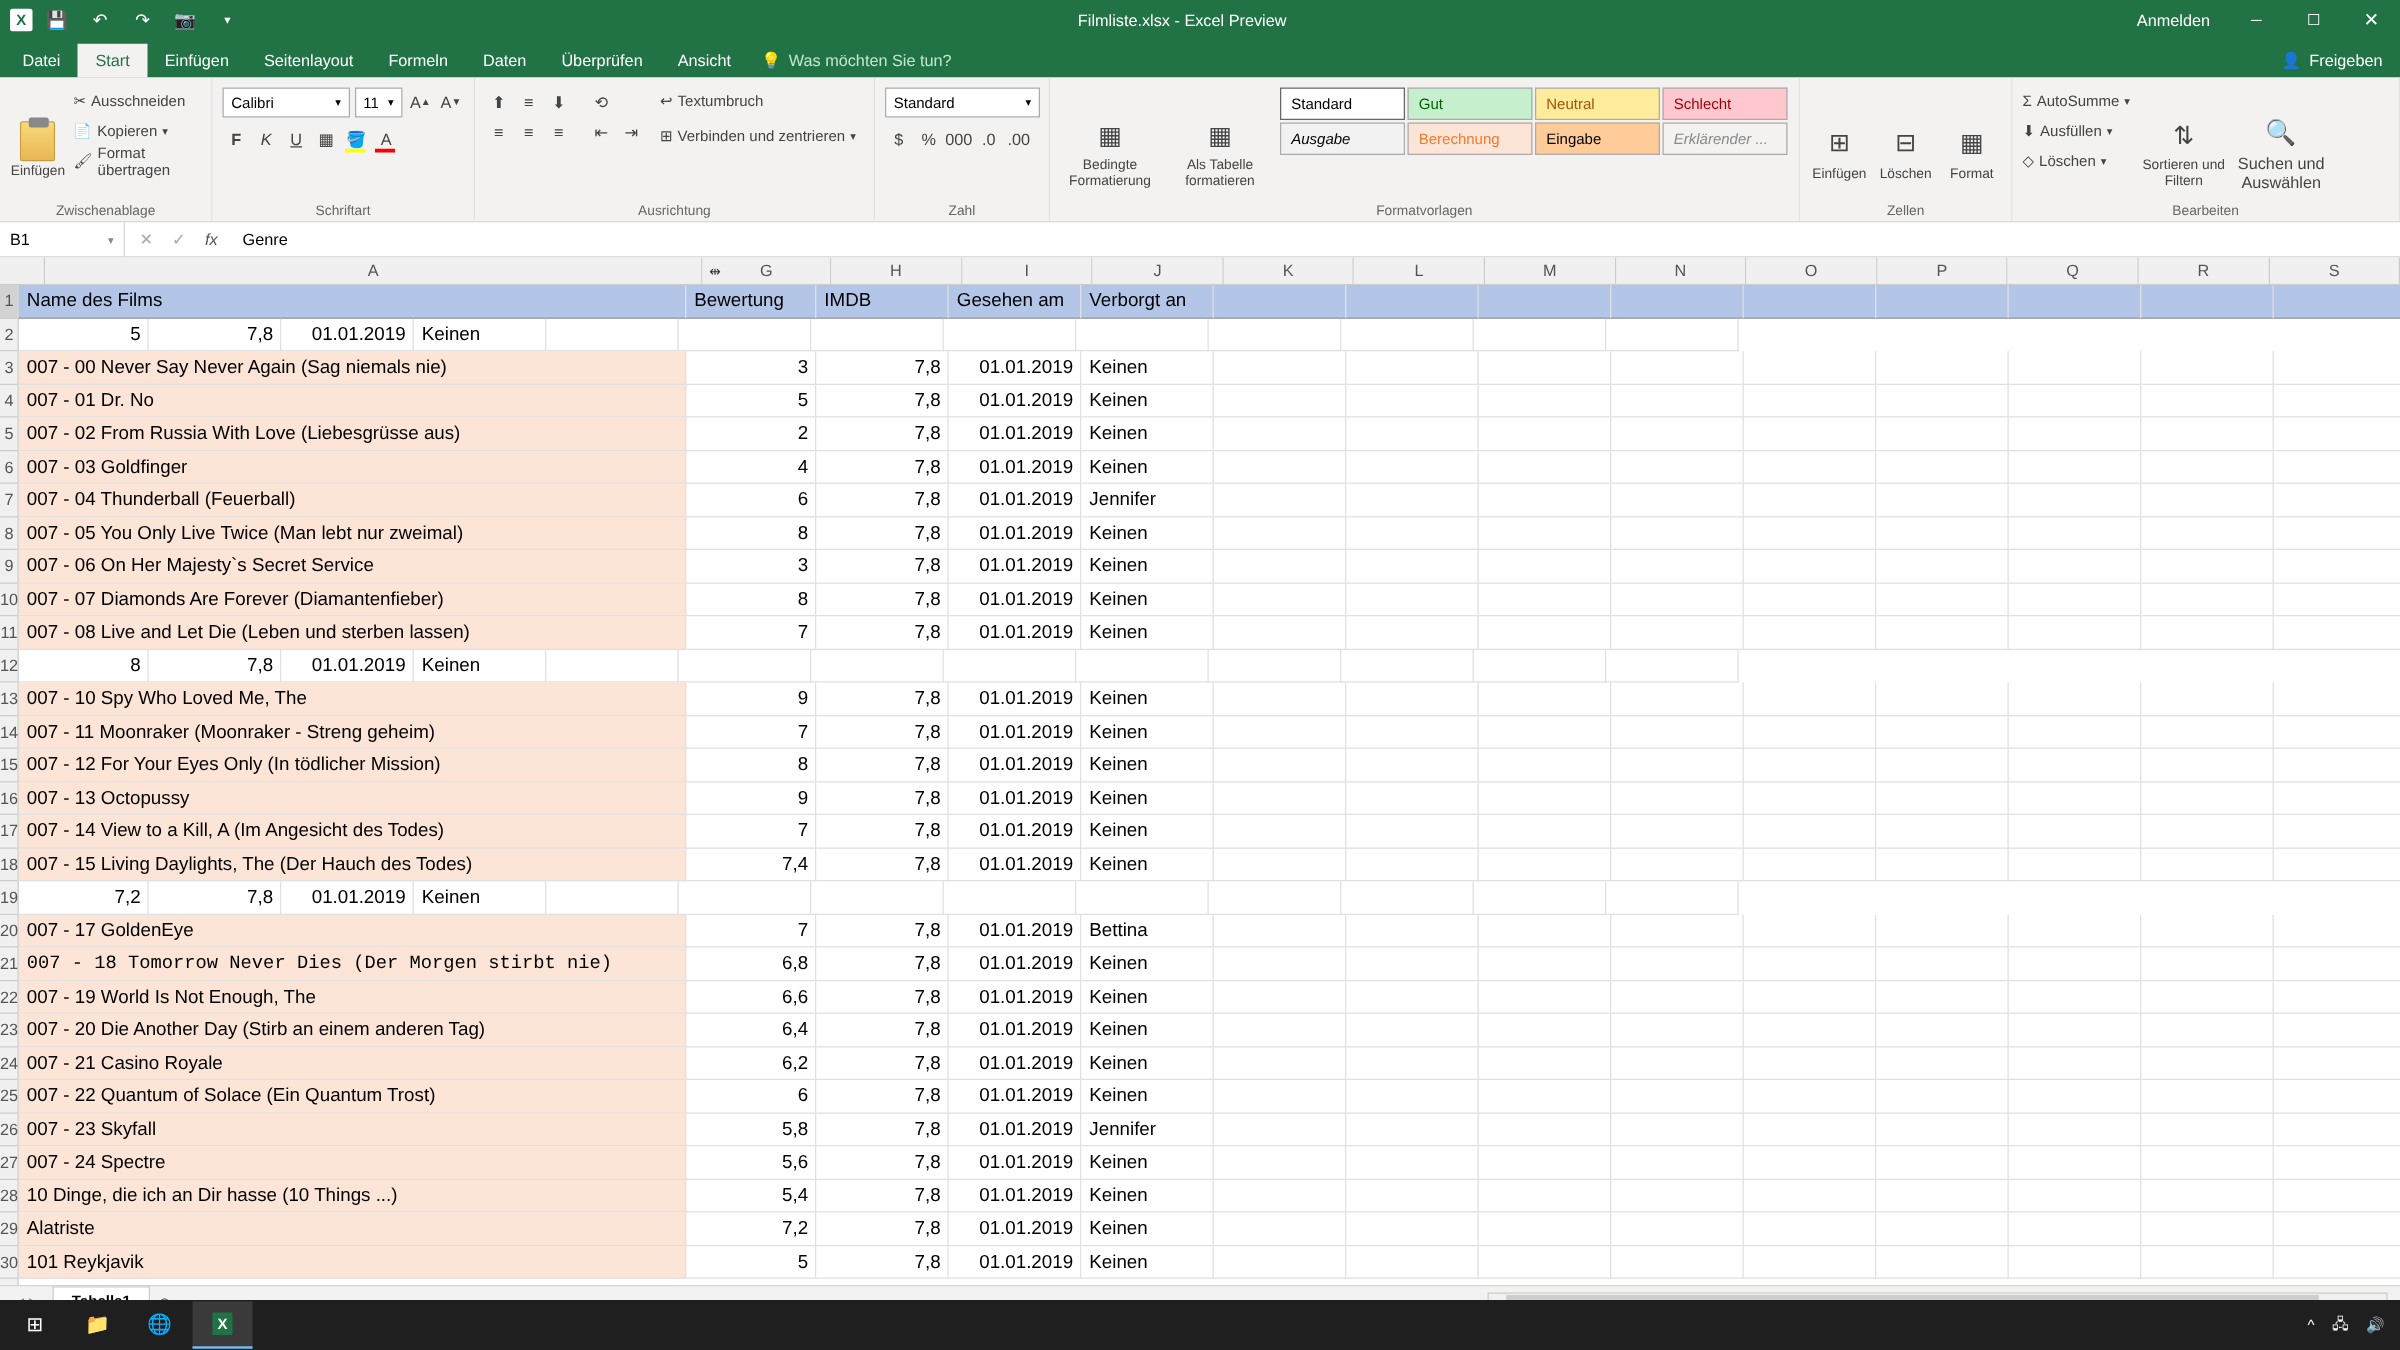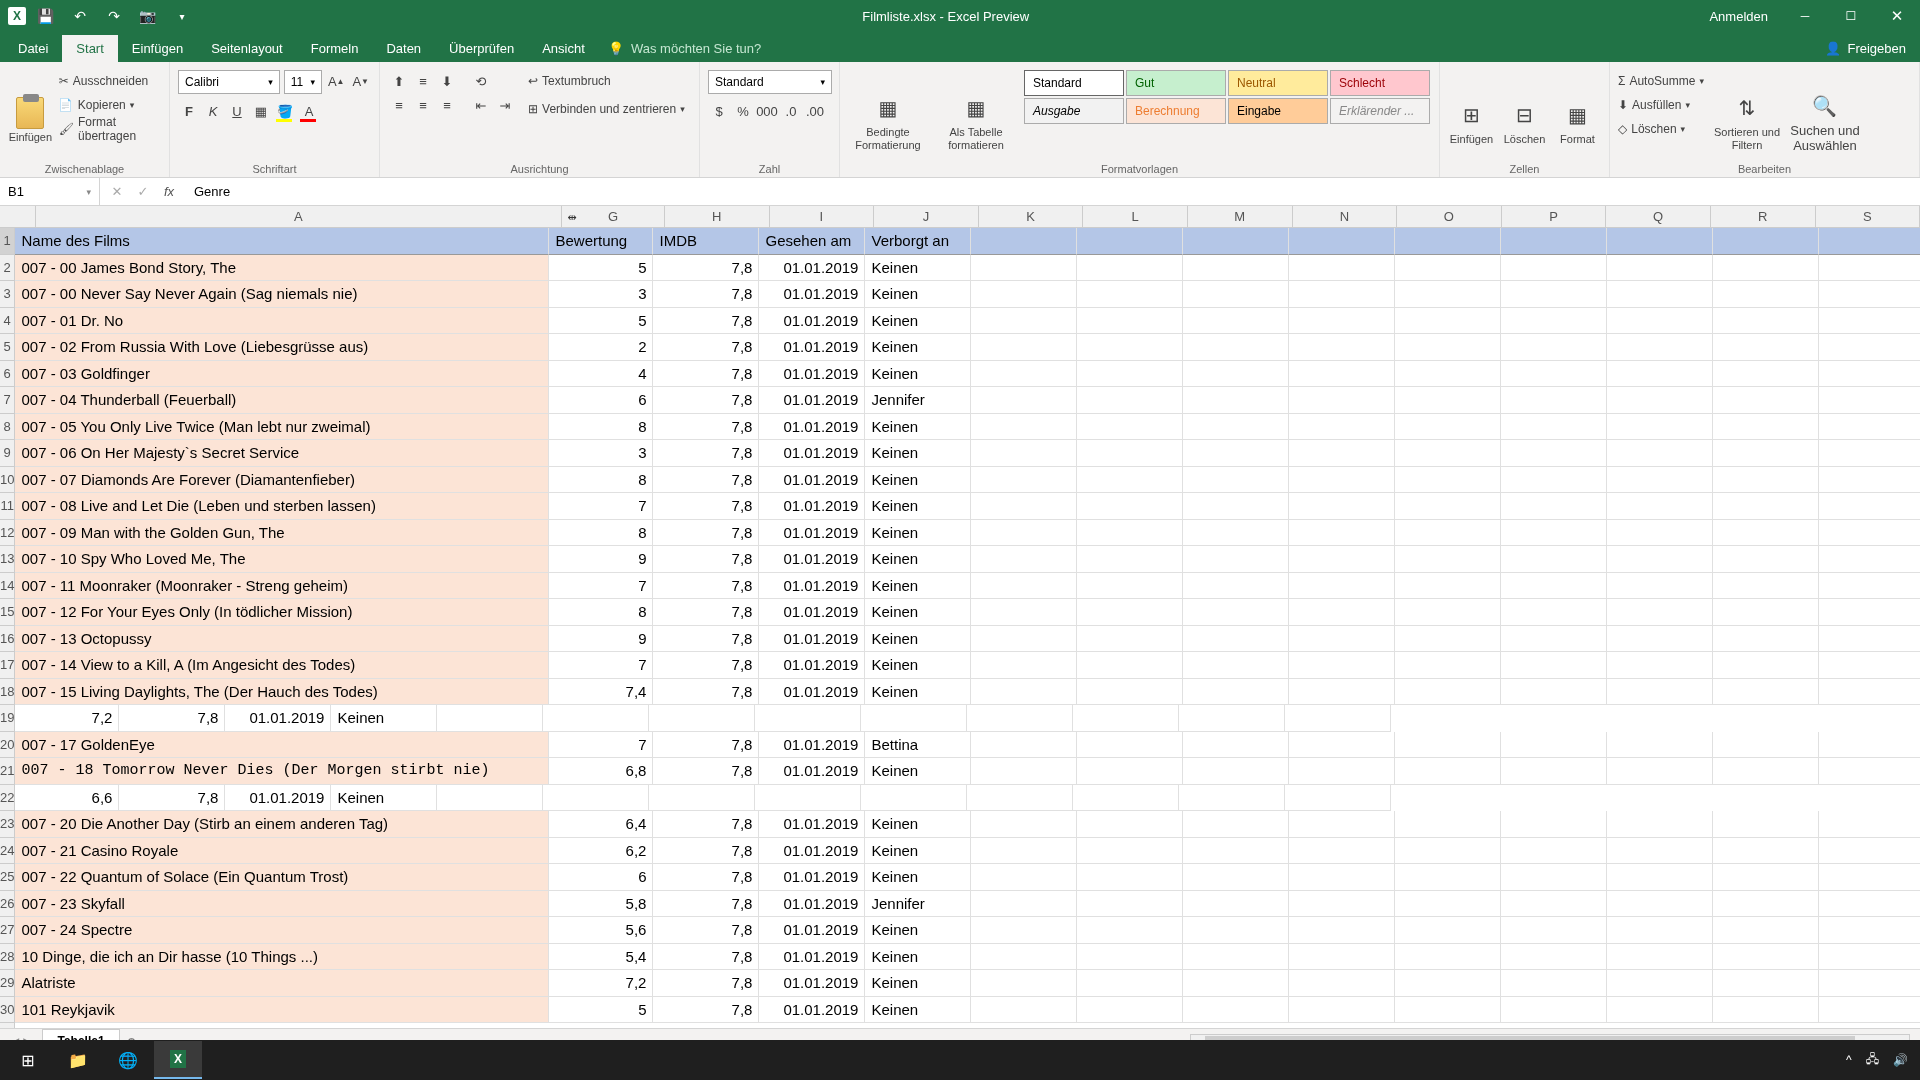--- a/index.html
+++ b/index.html
@@ -395,21 +395,20 @@
           <div class="cell" style="width: 106px;"></div>
           <div class="cell" style="width: 106px;"></div>
           <div class="cell" style="width: 106px;"></div>
           <div class="cell" style="width: 106px;"></div>
           <div class="cell" style="width: 106px;"></div>
           <div class="cell" style="width: 106px;"></div>
           <div class="cell" style="width: 106px;"></div>
           <div class="cell" style="width: 106px;"></div>
         </div>
         <div class="row">
-          <div class="cell col-A" style="width: 534px;">007 - 00 James Bond Story, The</div>
           <div class="cell num" style="width: 104px;">5</div>
           <div class="cell num" style="width: 106px;">7,8</div>
           <div class="cell num" style="width: 106px;">01.01.2019</div>
           <div class="cell" style="width: 106px;">Keinen</div>
           <div class="cell" style="width: 106px;"></div>
           <div class="cell" style="width: 106px;"></div>
           <div class="cell" style="width: 106px;"></div>
           <div class="cell" style="width: 106px;"></div>
           <div class="cell" style="width: 106px;"></div>
           <div class="cell" style="width: 106px;"></div>
@@ -555,21 +554,20 @@
           <div class="cell" style="width: 106px;"></div>
           <div class="cell" style="width: 106px;"></div>
           <div class="cell" style="width: 106px;"></div>
           <div class="cell" style="width: 106px;"></div>
           <div class="cell" style="width: 106px;"></div>
           <div class="cell" style="width: 106px;"></div>
           <div class="cell" style="width: 106px;"></div>
           <div class="cell" style="width: 106px;"></div>
         </div>
         <div class="row">
-          <div class="cell col-A" style="width: 534px;">007 - 09 Man with the Golden Gun, The</div>
           <div class="cell num" style="width: 104px;">8</div>
           <div class="cell num" style="width: 106px;">7,8</div>
           <div class="cell num" style="width: 106px;">01.01.2019</div>
           <div class="cell" style="width: 106px;">Keinen</div>
           <div class="cell" style="width: 106px;"></div>
           <div class="cell" style="width: 106px;"></div>
           <div class="cell" style="width: 106px;"></div>
           <div class="cell" style="width: 106px;"></div>
           <div class="cell" style="width: 106px;"></div>
           <div class="cell" style="width: 106px;"></div>
@@ -714,20 +712,21 @@
           <div class="cell" style="width: 106px;"></div>
           <div class="cell" style="width: 106px;"></div>
           <div class="cell" style="width: 106px;"></div>
           <div class="cell" style="width: 106px;"></div>
           <div class="cell" style="width: 106px;"></div>
           <div class="cell" style="width: 106px;"></div>
           <div class="cell" style="width: 106px;"></div>
           <div class="cell" style="width: 106px;"></div>
         </div>
         <div class="row">
+          <div class="cell col-A" style="width: 534px;">007 - 19 World Is Not Enough, The</div>
           <div class="cell num" style="width: 104px;">6,6</div>
           <div class="cell num" style="width: 106px;">7,8</div>
           <div class="cell num" style="width: 106px;">01.01.2019</div>
           <div class="cell" style="width: 106px;">Keinen</div>
           <div class="cell" style="width: 106px;"></div>
           <div class="cell" style="width: 106px;"></div>
           <div class="cell" style="width: 106px;"></div>
           <div class="cell" style="width: 106px;"></div>
           <div class="cell" style="width: 106px;"></div>
           <div class="cell" style="width: 106px;"></div>

